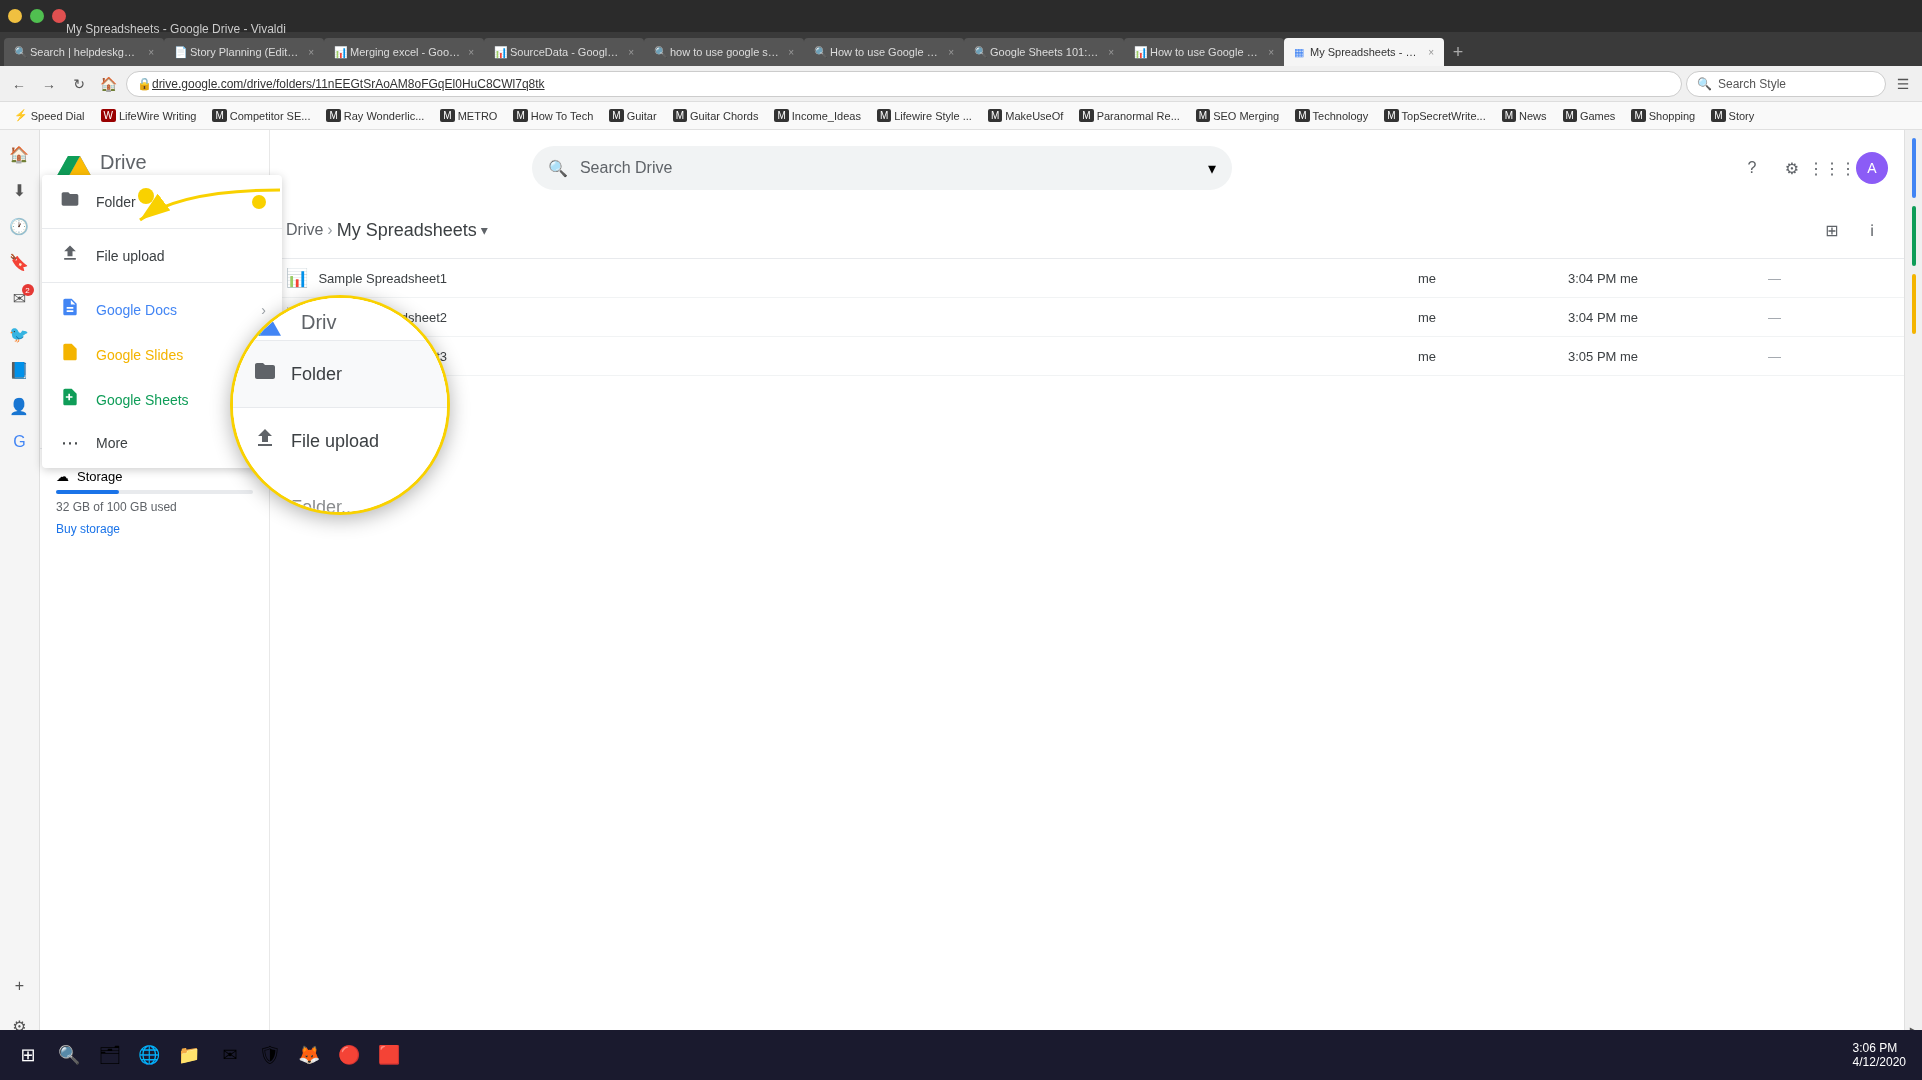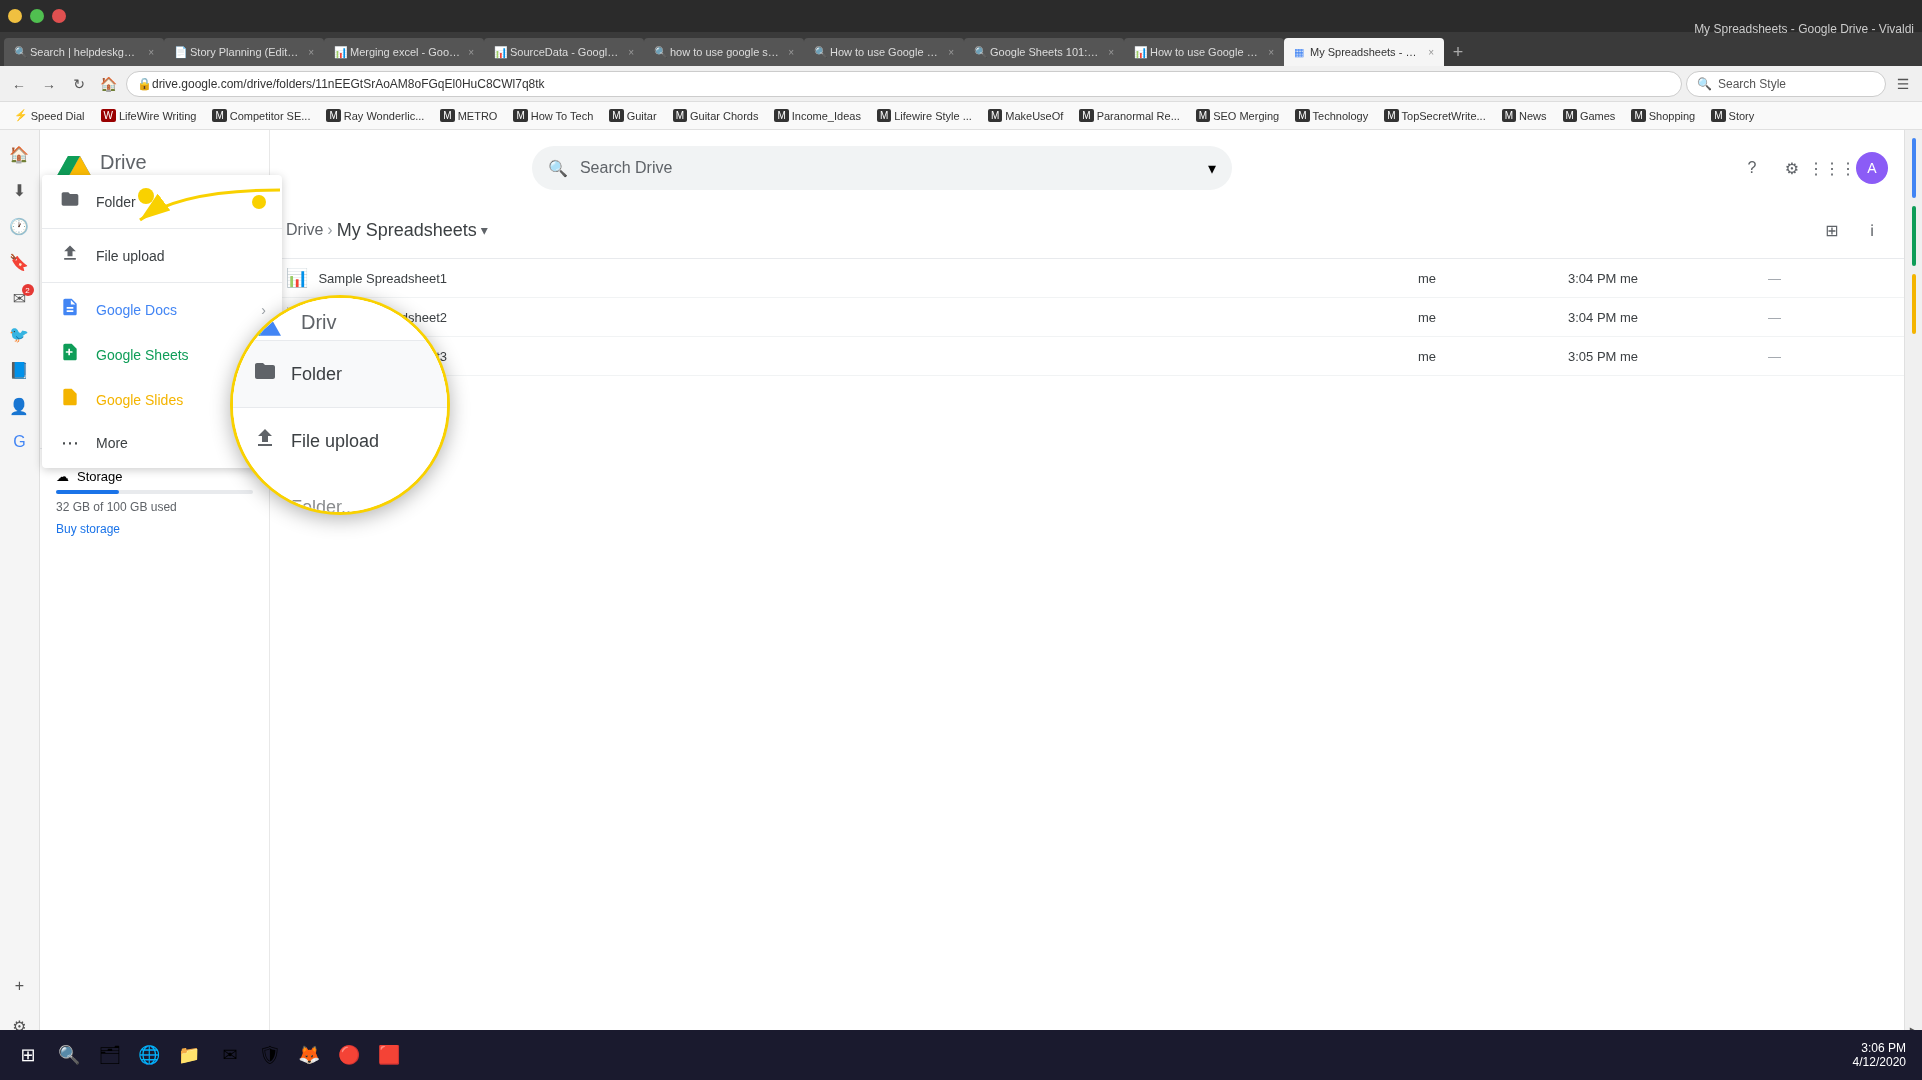--- a/index.html
+++ b/index.html
@@ -8,21 +8,21 @@
     
     .title-bar {
       background: #2b2b2b;
       height: 32px;
       display: flex;
       align-items: center;
       padding: 0 8px;
       color: #ccc;
       font-size: 12px;
     }
-    .title-bar-text { flex: 1; text-align: right; margin-top: 26px; }
+    .title-bar-text { flex: 1; text-align: left; margin-top: 26px; }
     .title-bar-controls { display: flex; gap: 8px; }
     .title-bar-btn { width: 14px; height: 14px; border-radius: 50%; cursor: pointer; }
     .title-bar-btn.min { background: #f0c040; }
     .title-bar-btn.max { background: #50c050; }
     .title-bar-btn.close { background: #e05050; }
 
     
     .tab-bar {
       background: #3a3a3a;
       height: 34px;
@@ -79,21 +79,21 @@
       height: 26px;
       background: #fff;
       border: 1px solid #ccc;
       border-radius: 13px;
       display: flex;
       align-items: center;
       padding: 0 10px;
       font-size: 12px;
       color: #333;
     }
-    .address-bar-url { flex: 1; overflow: hidden; text-overflow: ellipsis; white-space: nowrap; }
+    .address-bar-url { flex: 1; overflow: hidden; text-overflow: ellipsis; white-space: nowrap; text-decoration: underline; }
     .search-bar {
       width: 200px; height: 26px;
       background: #fff;
       border: 1px solid #ccc;
       border-radius: 13px;
       display: flex; align-items: center;
       padding: 0 10px; gap: 6px;
       font-size: 12px; color: #555;
     }
 
@@ -364,21 +364,20 @@
     .taskbar-item {
       width: 36px; height: 36px;
       border-radius: 4px;
       display: flex; align-items: center; justify-content: center;
       cursor: pointer; font-size: 18px;
     }
     .taskbar-time {
       margin-left: auto;
       color: #fff;
       font-size: 12px;
-      text-align: right;
       padding-right: 8px;
     }
 
     
     .drive-search-header {
       display: flex; align-items: center;
       padding: 8px 16px 4px;
       gap: 12px;
     }
 
@@ -716,33 +715,33 @@
       <svg width="20" height="20" viewBox="0 0 24 24">
           <path d="M14 2H6c-1.1 0-2 .9-2 2v16c0 1.1.89 2 2 2h12c1.1 0 2-.9 2-2V8l-6-6zm2 16H8v-2h8v2zm0-4H8v-2h8v2zm-3-5V3.5L18.5 9H13z" fill="#4285f4"></path>
         </svg>
     </span>
     <span class="google-docs-color">Google Docs</span>
     <span class="item-arrow">›</span>
   </div>
   <div class="dropdown-item">
     <span class="item-icon">
       <svg width="20" height="20" viewBox="0 0 24 24">
+          <path d="M14 2H6c-1.1 0-2 .9-2 2v16c0 1.1.89 2 2 2h12c1.1 0 2-.9 2-2V8l-6-6zm1 7H9v6h6V9z" fill="#f4b400"></path>
+        </svg>
+    </span>
+    <span class="google-slides-color">Google Slides</span>
+    <span class="item-arrow">›</span>
+  </div>
+  <div class="dropdown-item">
+    <span class="item-icon">
+      <svg width="20" height="20" viewBox="0 0 24 24">
           <path d="M14 2H6c-1.1 0-2 .9-2 2v16c0 1.1.89 2 2 2h12c1.1 0 2-.9 2-2V8l-6-6zm1 11h-3v3H10v-3H7v-2h3V8h2v3h3v2z" fill="#0f9d58"></path>
         </svg>
     </span>
     <span class="google-sheets-color">Google Sheets</span>
-    <span class="item-arrow">›</span>
-  </div>
-  <div class="dropdown-item">
-    <span class="item-icon">
-      <svg width="20" height="20" viewBox="0 0 24 24">
-          <path d="M14 2H6c-1.1 0-2 .9-2 2v16c0 1.1.89 2 2 2h12c1.1 0 2-.9 2-2V8l-6-6zm1 7H9v6h6V9z" fill="#f4b400"></path>
-        </svg>
-    </span>
-    <span class="google-slides-color">Google Slides</span>
     <span class="item-arrow">›</span>
   </div>
   <div class="dropdown-item">
     <span class="item-icon">⋯</span>
     <span>More</span>
     <span class="item-arrow">›</span>
   </div>
 </div>
 
 <svg class="annotation-arrow" width="200" height="60">

